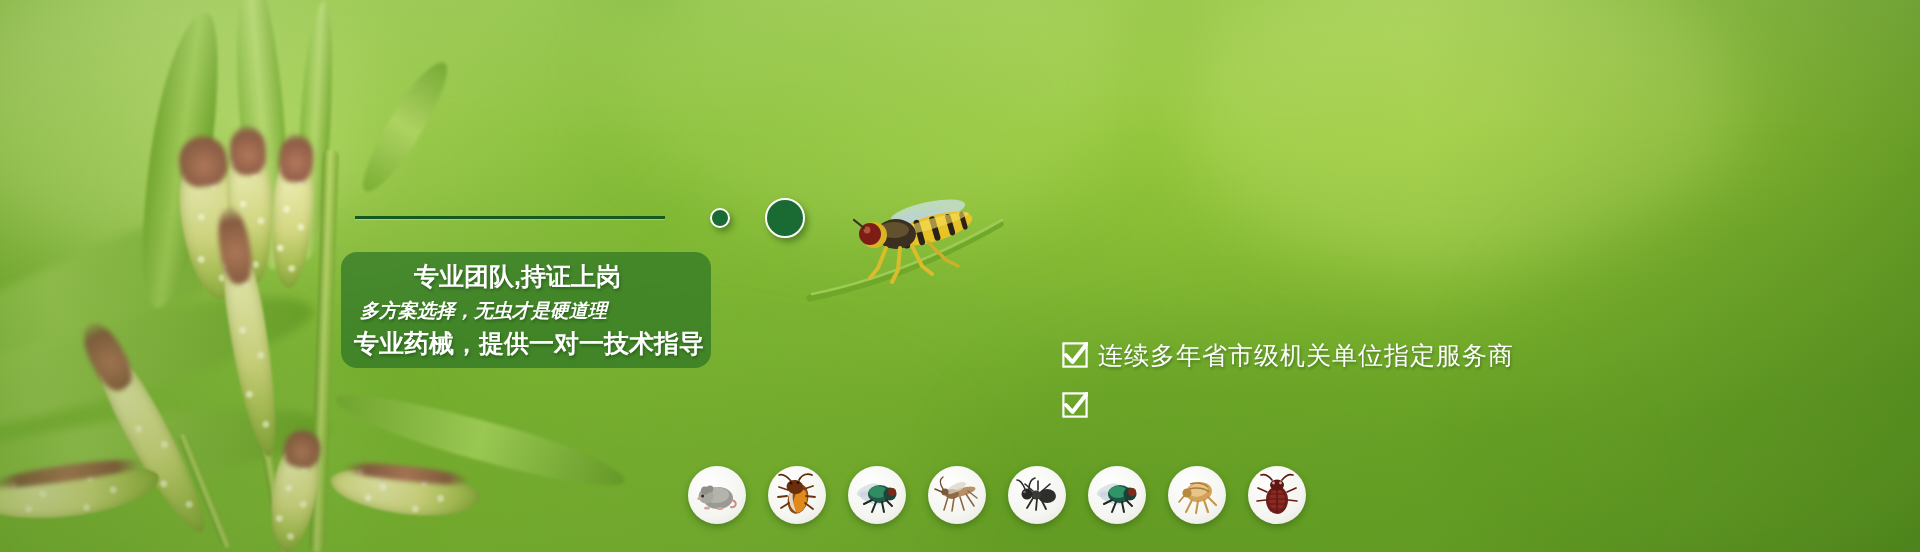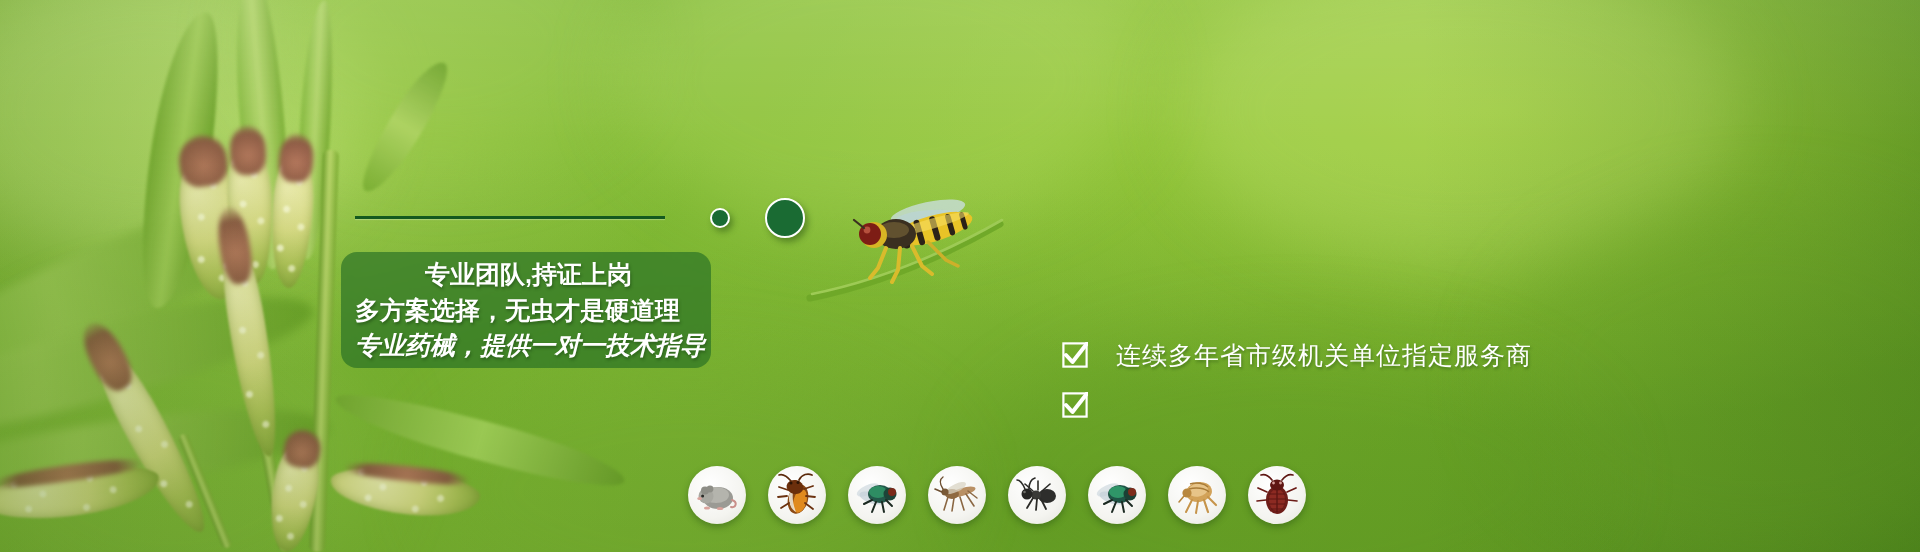--- a/index.html
+++ b/index.html
@@ -139,52 +139,52 @@
   .panel {
     position: absolute;
     left: 341px; top: 252px;
     width: 370px; height: 116px;
     background: rgba(33,107,36,0.62);
     border-radius: 16px 16px 16px 16px;
     backdrop-filter: blur(1px);
   }
   .panel-lines {
     position: absolute;
-    left: 341px; top: 252px;
+    left: 330px; top: 252px;
     width: 420px; height: 116px;
     display: flex; flex-direction: column;
     justify-content: space-evenly;
     align-items: flex-start;
     padding-left: 10px;
     pointer-events: none;
   }
   .panel-line {
     color: #ffffff;
     font-weight: 700;
     white-space: nowrap;
     text-shadow: 1px 2px 3px rgba(18,52,10,.45);
     line-height: 1;
   }
   .panel-line.l1 { font-size: 25px; margin-left: 74px; }
-  .panel-line.l2 { font-size: 25px; margin-left: 4px; }
-  .panel-line.l3 { font-size: 25px; margin-left: 4px; font-style: italic; }
+  .panel-line.l2 { font-size: 19px; margin-left: 20px; font-style: italic; }
+  .panel-line.l3 { font-size: 25px; margin-left: 14px; }
 
   
   .fly-group { position: absolute; left: 800px; top: 190px; width: 260px; height: 120px; }
 
   
   .bullets {
     position: absolute;
     left: 1062px; top: 330px;
     width: 540px;
   }
   .bullet {
     display: flex; align-items: center;
     height: 50px;
-    gap: 28px;
+    gap: 10px;
   }
   .bullet-check { width: 26px; height: 26px; flex: 0 0 26px; }
   .bullet-label {
     color: #ffffff;
     font-size: 25px;
     letter-spacing: 1px;
     white-space: nowrap;
     text-shadow: 1px 2px 3px rgba(20,56,12,.4);
   }
 

